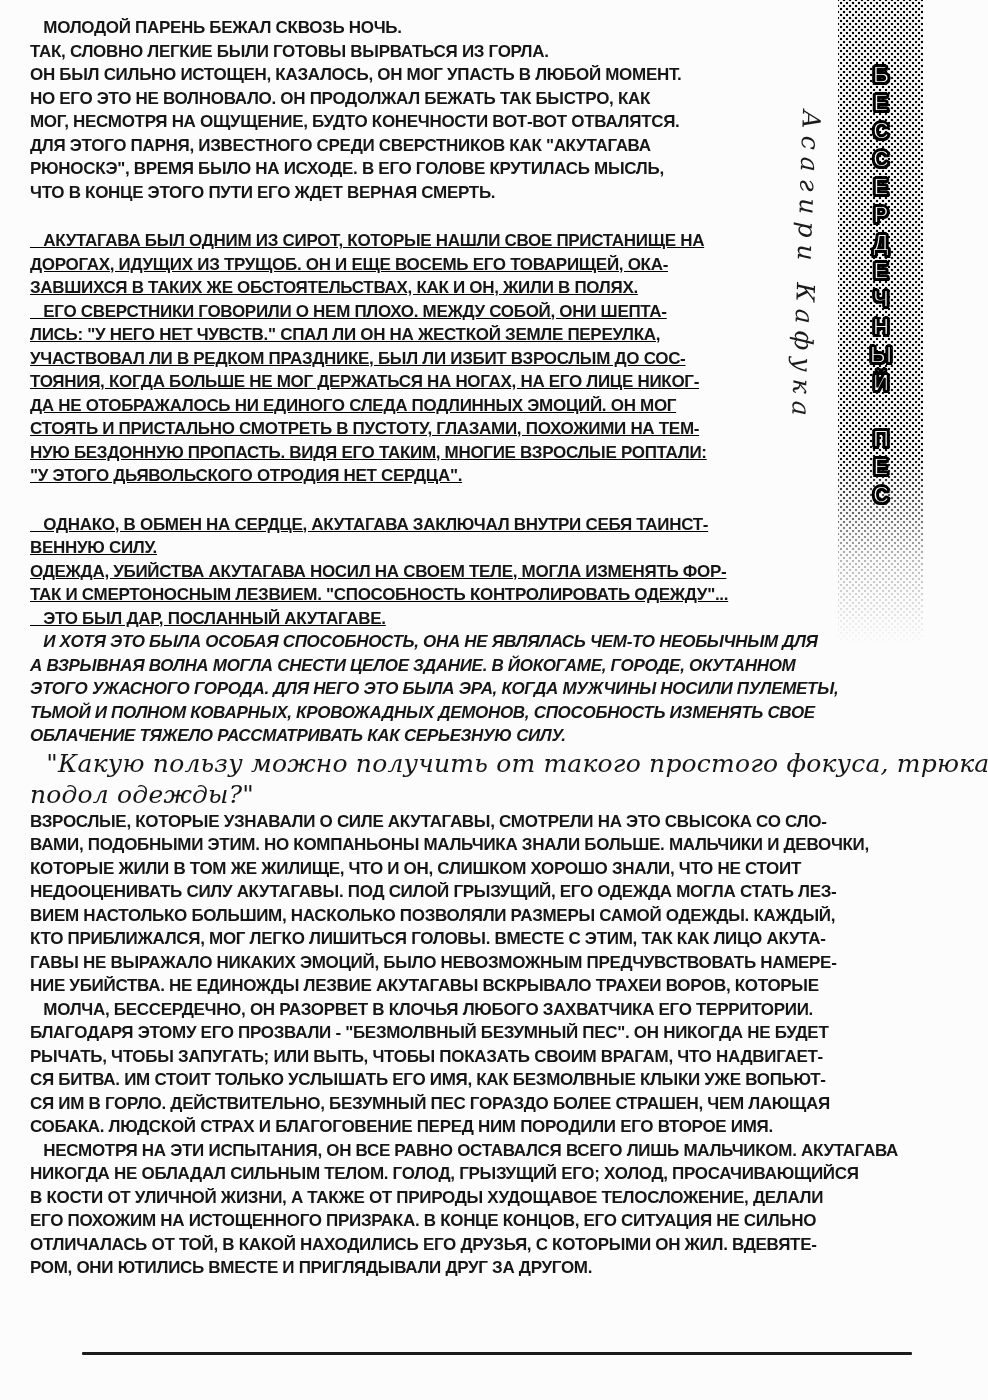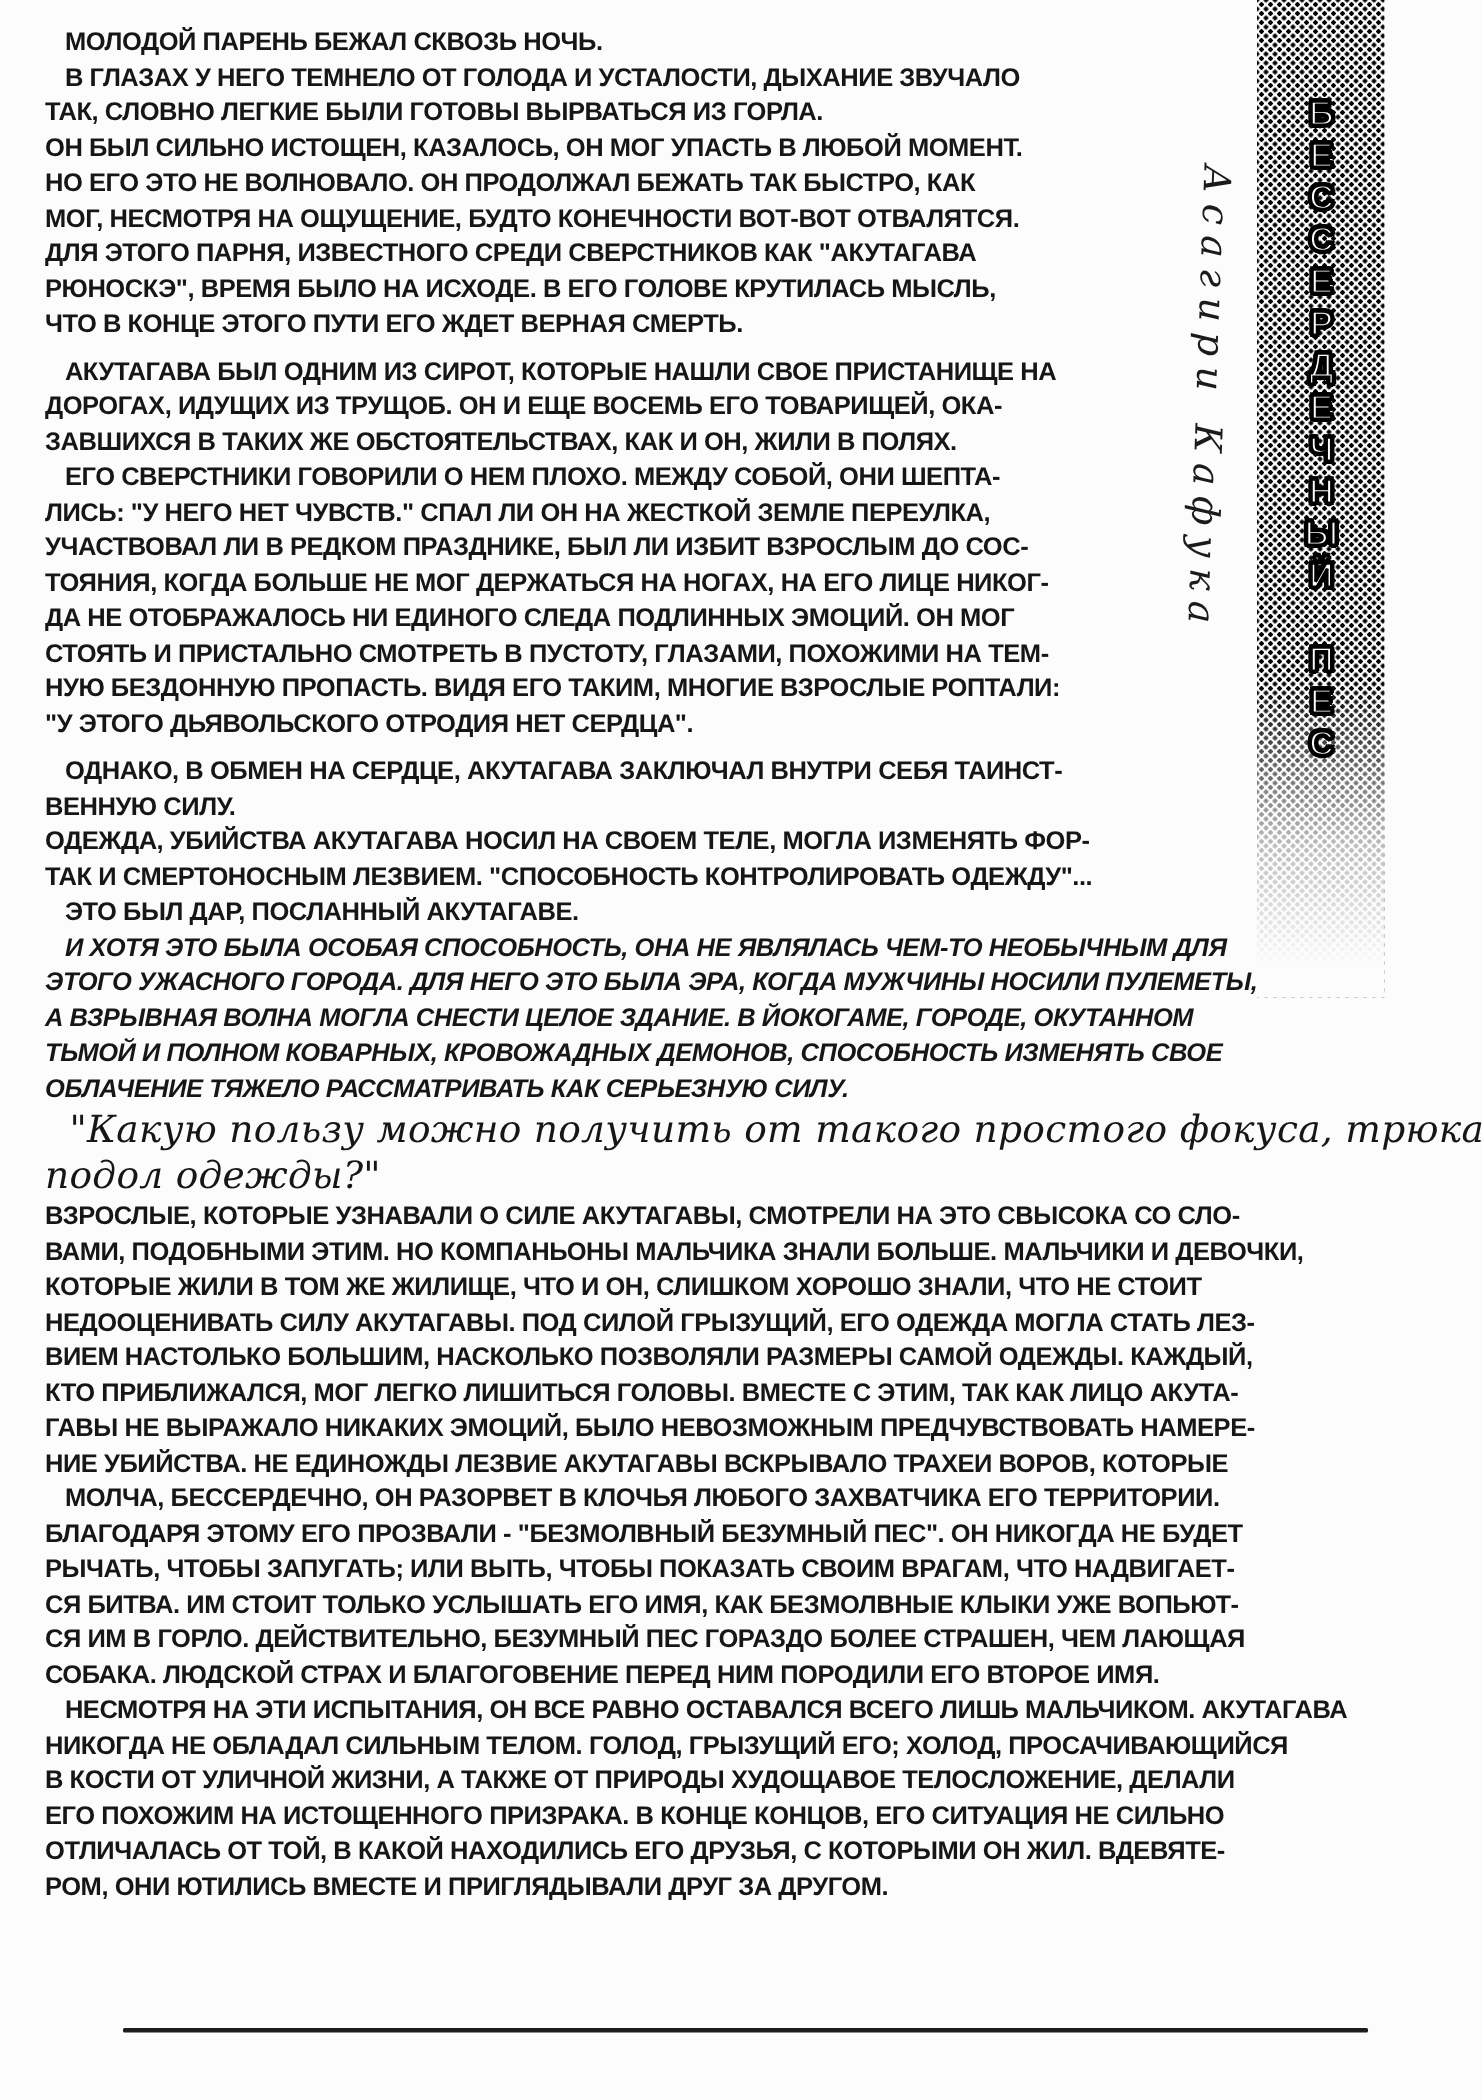--- a/index.html
+++ b/index.html
@@ -37,21 +37,21 @@
     font-style:italic;
   }
   .para.script .line{
     font-family:"DejaVu Serif",serif;
     font-style:italic;
     font-weight:500;
     font-size:25px;
     line-height:31px;
     letter-spacing:0.2px;
   }
-  .para.gap-before{margin-top:8px;}
+  .para.gap-before{margin-top:25px;text-decoration:underline;}
 
   
   .banner{
     position:absolute;left:838px;top:0;width:85px;height:665px;
     background-image:
       radial-gradient(circle, var(--dot) 1.35px, rgba(0,0,0,0) 1.6px),
       radial-gradient(circle, var(--dot) 1.35px, rgba(0,0,0,0) 1.6px);
     background-size:6px 6px;
     background-position:0 0,3px 3px;
   }
@@ -107,21 +107,20 @@
 
   <div class="banner">
     <div class="vtitle">БЕССЕРДЕЧНЫЙ ПЕС</div>
   </div>
 
   <div class="vauthor">Асагири Кафука</div>
 
   <div class="text-column">
       <div class="para normal">
         <div class="line">   МОЛОДОЙ ПАРЕНЬ БЕЖАЛ СКВОЗЬ НОЧЬ.</div>
-        <div class="line">   В ГЛАЗАХ У НЕГО ТЕМНЕЛО ОТ ГОЛОДА И УСТАЛОСТИ, ДЫХАНИЕ ЗВУЧАЛО</div>
         <div class="line">ТАК, СЛОВНО ЛЕГКИЕ БЫЛИ ГОТОВЫ ВЫРВАТЬСЯ ИЗ ГОРЛА.</div>
         <div class="line">ОН БЫЛ СИЛЬНО ИСТОЩЕН, КАЗАЛОСЬ, ОН МОГ УПАСТЬ В ЛЮБОЙ МОМЕНТ.</div>
         <div class="line">НО ЕГО ЭТО НЕ ВОЛНОВАЛО. ОН ПРОДОЛЖАЛ БЕЖАТЬ ТАК БЫСТРО, КАК</div>
         <div class="line">МОГ, НЕСМОТРЯ НА ОЩУЩЕНИЕ, БУДТО КОНЕЧНОСТИ ВОТ-ВОТ ОТВАЛЯТСЯ.</div>
         <div class="line">ДЛЯ ЭТОГО ПАРНЯ, ИЗВЕСТНОГО СРЕДИ СВЕРСТНИКОВ КАК "АКУТАГАВА</div>
         <div class="line">РЮНОСКЭ", ВРЕМЯ БЫЛО НА ИСХОДЕ. В ЕГО ГОЛОВЕ КРУТИЛАСЬ МЫСЛЬ,</div>
         <div class="line">ЧТО В КОНЦЕ ЭТОГО ПУТИ ЕГО ЖДЕТ ВЕРНАЯ СМЕРТЬ.</div>
       </div>
       <div class="para normal gap-before">
         <div class="line">   АКУТАГАВА БЫЛ ОДНИМ ИЗ СИРОТ, КОТОРЫЕ НАШЛИ СВОЕ ПРИСТАНИЩЕ НА</div>
@@ -138,22 +137,22 @@
       </div>
       <div class="para normal gap-before">
         <div class="line">   ОДНАКО, В ОБМЕН НА СЕРДЦЕ, АКУТАГАВА ЗАКЛЮЧАЛ ВНУТРИ СЕБЯ ТАИНСТ-</div>
         <div class="line">ВЕННУЮ СИЛУ.</div>
         <div class="line">ОДЕЖДА, УБИЙСТВА АКУТАГАВА НОСИЛ НА СВОЕМ ТЕЛЕ, МОГЛА ИЗМЕНЯТЬ ФОР-</div>
         <div class="line">ТАК И СМЕРТОНОСНЫМ ЛЕЗВИЕМ. "СПОСОБНОСТЬ КОНТРОЛИРОВАТЬ ОДЕЖДУ"...</div>
         <div class="line">   ЭТО БЫЛ ДАР, ПОСЛАННЫЙ АКУТАГАВЕ.</div>
       </div>
       <div class="para italic">
         <div class="line">   И ХОТЯ ЭТО БЫЛА ОСОБАЯ СПОСОБНОСТЬ, ОНА НЕ ЯВЛЯЛАСЬ ЧЕМ-ТО НЕОБЫЧНЫМ ДЛЯ</div>
+        <div class="line">А ВЗРЫВНАЯ ВОЛНА МОГЛА СНЕСТИ ЦЕЛОЕ ЗДАНИЕ. В ЙОКОГАМЕ, ГОРОДЕ, ОКУТАННОМ</div>
         <div class="line">ЭТОГО УЖАСНОГО ГОРОДА. ДЛЯ НЕГО ЭТО БЫЛА ЭРА, КОГДА МУЖЧИНЫ НОСИЛИ ПУЛЕМЕТЫ,</div>
-        <div class="line">А ВЗРЫВНАЯ ВОЛНА МОГЛА СНЕСТИ ЦЕЛОЕ ЗДАНИЕ. В ЙОКОГАМЕ, ГОРОДЕ, ОКУТАННОМ</div>
         <div class="line">ТЬМОЙ И ПОЛНОМ КОВАРНЫХ, КРОВОЖАДНЫХ ДЕМОНОВ, СПОСОБНОСТЬ ИЗМЕНЯТЬ СВОЕ</div>
         <div class="line">ОБЛАЧЕНИЕ ТЯЖЕЛО РАССМАТРИВАТЬ КАК СЕРЬЕЗНУЮ СИЛУ.</div>
       </div>
       <div class="para script">
         <div class="line">  "Какую пользу можно получить от такого простого фокуса, трюка, как контролирование</div>
         <div class="line">подол одежды?"</div>
       </div>
       <div class="para normal">
         <div class="line">ВЗРОСЛЫЕ, КОТОРЫЕ УЗНАВАЛИ О СИЛЕ АКУТАГАВЫ, СМОТРЕЛИ НА ЭТО СВЫСОКА СО СЛО-</div>
         <div class="line">ВАМИ, ПОДОБНЫМИ ЭТИМ. НО КОМПАНЬОНЫ МАЛЬЧИКА ЗНАЛИ БОЛЬШЕ. МАЛЬЧИКИ И ДЕВОЧКИ,</div>

